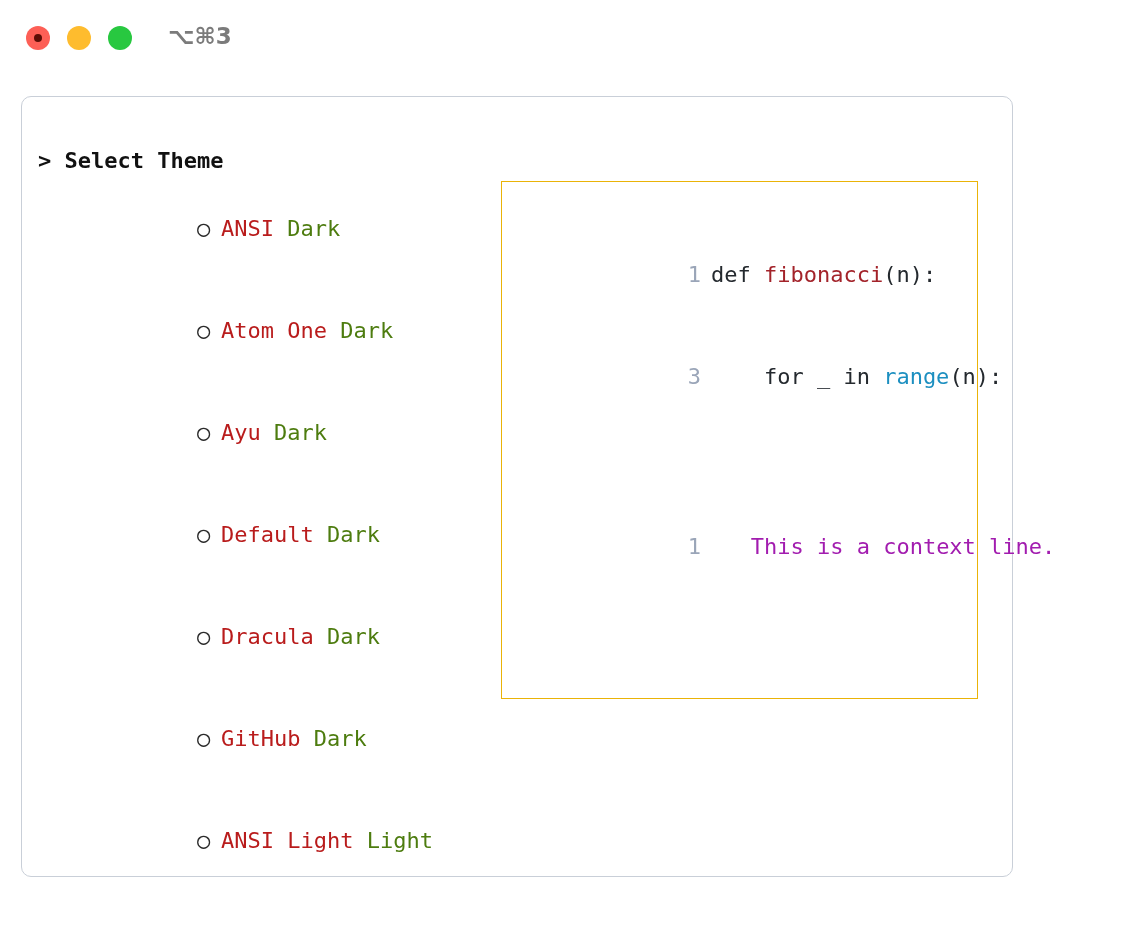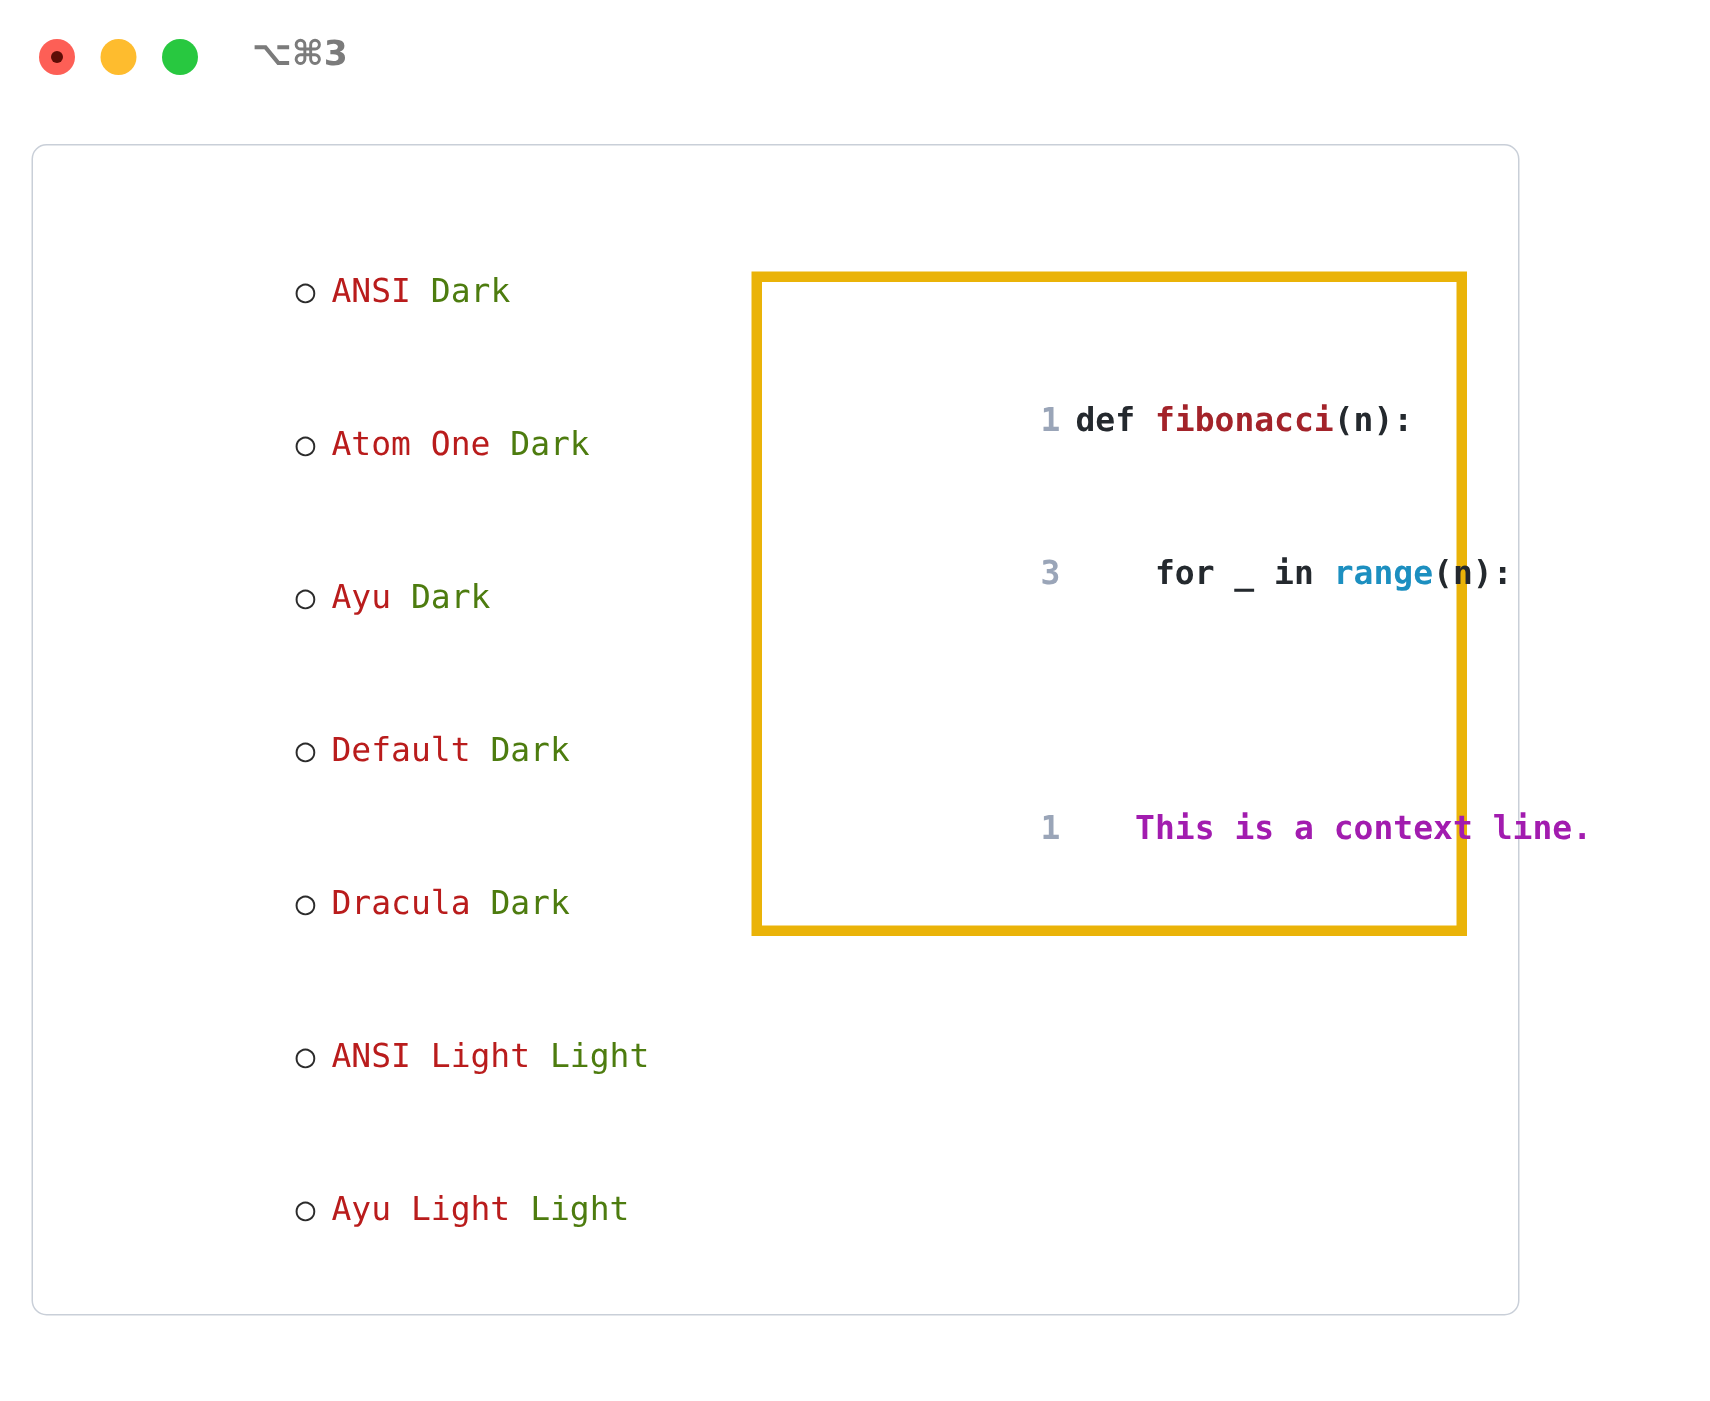--- a/index.html
+++ b/index.html
@@ -130,26 +130,25 @@
   }
   .preview-title {
     font-size: 22px;
     font-weight: bold;
     color: #111111;
     line-height: 34px;
   }
   .code-box {
     margin-top: 37px;
     width: 477px;
-    height: 443px;
-    border: 7px solid #eab308;
+    height: 518px;
+    border: 1px solid #eab308;
     box-sizing: border-box;
     background: #ffffff;
     padding: 42px 0 0 0;
-    font-weight: bold;
   }
   .code-line {
     font-size: 22px;
     line-height: 34px;
     white-space: pre;
     color: #24292e;
     padding-left: 18px;
   }
   .ln {
     display: inline-block;
@@ -178,20 +177,21 @@
       <span class="dot dot-green"></span>
     </div>
     <div class="shortcut">⌥⌘3</div>
   </div>
 
   <div class="panel">
     <div class="columns">
 
       <div class="left-col">
 
+        <div class="section-title">&gt; Select Theme</div>
 
         <div>
 
           <div class="option-row">
             <span class="bullet bullet-empty">○</span><span class="opt-label">ANSI</span><span> </span><span class="opt-tag">Dark</span>
           </div>
 
           <div class="option-row">
             <span class="bullet bullet-empty">○</span><span class="opt-label">Atom One</span><span> </span><span class="opt-tag">Dark</span>
           </div>
@@ -201,20 +201,23 @@
           </div>
 
           <div class="option-row">
             <span class="bullet bullet-empty">○</span><span class="opt-label">Default</span><span> </span><span class="opt-tag">Dark</span>
           </div>
 
           <div class="option-row">
             <span class="bullet bullet-empty">○</span><span class="opt-label">Dracula</span><span> </span><span class="opt-tag">Dark</span>
           </div>
 
+          <div class="option-row">
+            <span class="bullet bullet-empty">○</span><span class="opt-label">GitHub</span><span> </span><span class="opt-tag">Dark</span>
+          </div>
 
           <div class="option-row">
             <span class="bullet bullet-empty">○</span><span class="opt-label">ANSI Light</span><span> </span><span class="opt-tag">Light</span>
           </div>
 
           <div class="option-row">
             <span class="bullet bullet-empty">○</span><span class="opt-label">Ayu Light</span><span> </span><span class="opt-tag">Light</span>
           </div>
 
         </div>

